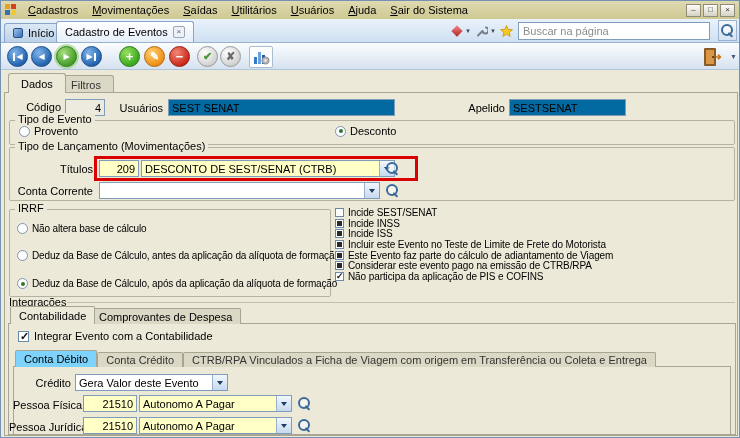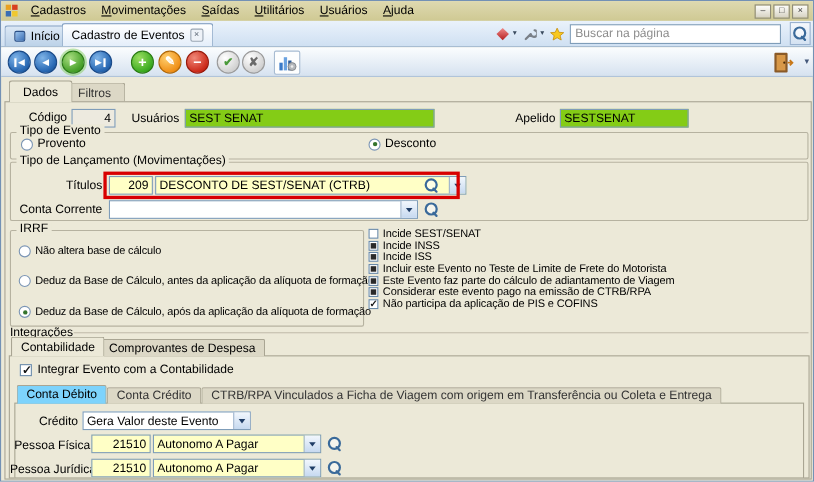--- a/index.html
+++ b/index.html
@@ -68,21 +68,21 @@
   .page-tab { position:absolute; border:1px solid #a9a593; border-bottom:none; border-radius:3px 3px 0 0;
     padding:0 12px; display:flex; align-items:center; cursor:pointer; white-space:nowrap; }
   .page-tab.active { left:7px; top:3px; height:20px; background:#ece9d8; z-index:3; }
   .page-tab.inactive { left:57px; top:5px; height:18px; background:#dcd8c6; z-index:1; color:#333; }
   .panel { position:absolute; left:3px; top:22px; width:734px; height:344px;
     border:1px solid #a9a593; background:#ece9d8; z-index:2; }
 
   .lbl { position:absolute; white-space:nowrap; }
   .r { text-align:right; }
   .inp { position:absolute; height:17px; border:1px solid #7f9db9; font:11px "Liberation Sans",sans-serif;
-    padding:0 3px; background:#84cc16; }
+    padding:0 3px; background:#0369a1; }
   .inp.num { text-align:right; }
   .inp.yellow { background:#ffffc6; }
   .inp.dis { background:#edeadf; }
 
   .group { position:absolute; border:1px solid #b6b2a0; border-radius:2px; }
   .legend { position:absolute; background:#ece9d8; padding:0 3px; white-space:nowrap; z-index:2; }
 
   .radio-row { position:absolute; display:flex; align-items:center; gap:4px; cursor:pointer; white-space:nowrap; }
   .radio { width:11px; height:11px; flex:none; border:1px solid #7b95b5; border-radius:50%; background:#fff; position:relative; }
   .radio.true::after { content:""; position:absolute; left:2.5px; top:2.5px; width:4px; height:4px; border-radius:50%; background:#35742c; }
@@ -132,20 +132,21 @@
         <rect x="6" y="0" width="5" height="5" fill="#d84020"></rect>
       <rect x="0" y="6" width="5" height="5" fill="#3a6eb4"></rect>
         <rect x="6" y="6" width="5" height="5" fill="#f0c830"></rect>
     </svg>
     <span class="menu-item">Cadastros</span>
     <span class="menu-item">Movimentações</span>
     <span class="menu-item">Saídas</span>
     <span class="menu-item">Utilitários</span>
     <span class="menu-item">Usuários</span>
     <span class="menu-item">Ajuda</span>
+    <span class="menu-item">Sair do Sistema</span>
     <span class="win-btns">
       <span class="win-btn">–</span>
       <span class="win-btn">□</span>
       <span class="win-btn">×</span>
     </span>
   </div>
 
   <div class="tabrow">
     <div class="doc-tab inactive">
       <span class="mini-ico"></span>
@@ -252,21 +253,21 @@
       <div class="radio-row" style="left:330px;top:32px">
         <span class="radio true"></span>
         <span>Desconto</span>
       </div>
 
       <div class="group" style="left:4px;top:54px;width:726px;height:54px"></div>
       <span class="legend" style="left:10px;top:47px">Tipo de Lançamento (Movimentações)</span>
 
       <span class="lbl r" style="left:28px;top:70px;width:60px">Títulos</span>
       <input class="inp num yellow" style="left: 94px; top: 67px; width: 40px;" value="209">
-      <div class="combo yellow" style="left:136px;top:67px;width:283px">
+      <div class="combo yellow" style="left:136px;top:67px;width:254px">
         <span class="cval">DESCONTO DE SEST/SENAT (CTRB)</span>
         <span class="carr"></span>
       </div>
       <span class="mag mag-abs" style="left:381px;top:69px"></span>
       <div class="annotation" style="left:89px;top:63px;width:324px;height:25px"></div>
 
       <span class="lbl r" style="left:8px;top:92px;width:80px">Conta Corrente</span>
       <div class="combo" style="left:94px;top:89px;width:281px">
         <span class="cval"></span>
         <span class="carr"></span>

